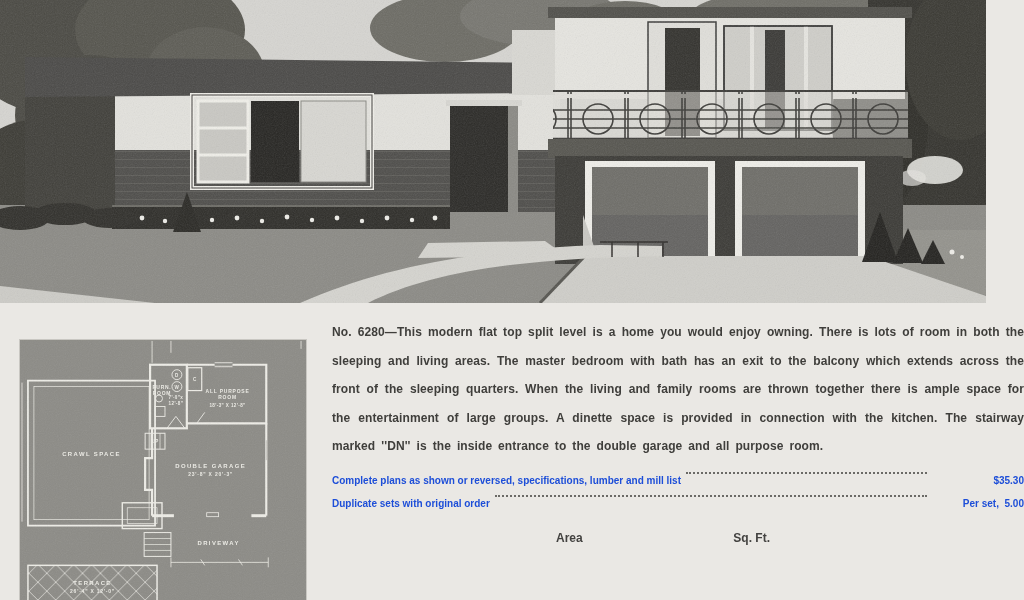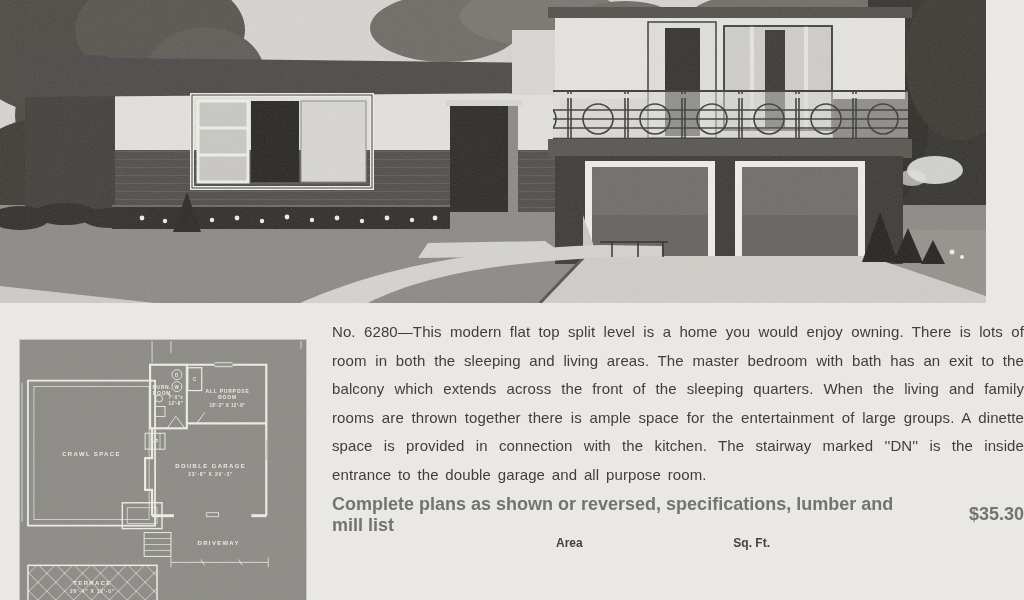--- a/index.html
+++ b/index.html
@@ -9,26 +9,26 @@
     font-family:"Liberation Sans",sans-serif;
     color:#3c3b38;
   }
   figure{margin:0;padding:0;}
   .photo{position:absolute;left:0;top:0;width:986px;height:303px;background:#d6d5d1;}
   .photo svg{display:block;width:100%;height:100%;}
   .plan{position:absolute;left:20px;top:340px;width:286px;height:260px;overflow:hidden;background:#8c8b86;box-shadow:0 0 0 1px #c9c7c2;}
   .plan svg{display:block;width:286px;height:262px;}
   .copy{position:absolute;left:332px;top:318px;width:692px;}
   .desc{
-    margin:0;font-size:15px;line-height:28.5px;font-weight:400;
+    margin:0;font-size:12px;line-height:28.5px;font-weight:700;
     text-align:justify;letter-spacing:.1px;word-spacing:2.5px;color:#3f3e3b;
   }
   .desc .plan-no{white-space:nowrap;}
   .pricing{margin-top:14px;}
-  .price-row{display:flex;align-items:center;font-size:18px;font-weight:700;height:23px;color:#737373;}
+  .price-row{display:flex;align-items:flex-start;font-size:10px;font-weight:700;height:23px;color:#1d4ed8;}
   .price-row .leader{flex:1;border-bottom:2px dotted #6b6a66;margin:0 5px;transform:translateY(-3px);}
   .price-row .price{white-space:pre;min-width:92px;text-align:right;}
   .area-table{margin-top:10px;margin-left:224px;width:214px;font-size:12px;font-weight:700;color:#434240;}
   .area-header{display:flex;justify-content:space-between;height:18px;}
   svg text{font-family:"Liberation Sans",sans-serif;font-weight:700;fill:#eeede7;}
   .pl{font-size:6px;letter-spacing:1.4px;}
   .pls{font-size:5px;letter-spacing:.8px;}
   .plt{font-size:4.6px;letter-spacing:.4px;}
 </style>
 </head>
@@ -298,20 +298,25 @@
 
 <section class="copy">
   <p class="desc"><span class="plan-no">No. 6280</span><span>—This modern flat top split level is a home you would enjoy owning. There is lots of room in both the sleeping and living areas. The master bedroom with bath has an exit to the balcony which extends across the front of the sleeping quarters. When the living and family rooms are thrown together there is ample space for the entertainment of large groups. A dinette space is provided in connection with the kitchen. The stairway marked ''DN'' is the inside entrance to the double garage and all purpose room.</span></p>
 
   <div class="pricing">
     <div class="price-row">
       <span>Complete plans as shown or reversed, specifications, lumber and mill list</span>
       <span class="leader"></span>
       <span class="price">$35.30</span>
     </div>
+    <div class="price-row">
+      <span>Duplicate sets with original order</span>
+      <span class="leader"></span>
+      <span class="price">Per set,&nbsp; 5.00</span>
+    </div>
   </div>
 
   <div class="area-table">
     <div class="area-header">
       <span>Area</span>
       <span>Sq. Ft.</span>
     </div>
 
   </div>
 </section>

